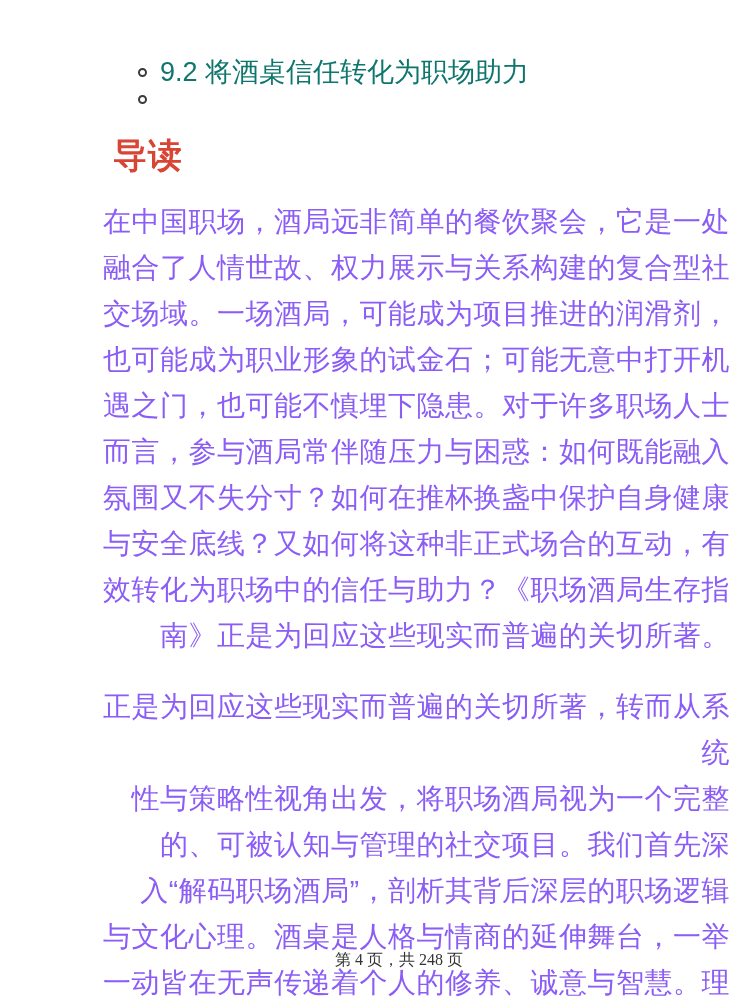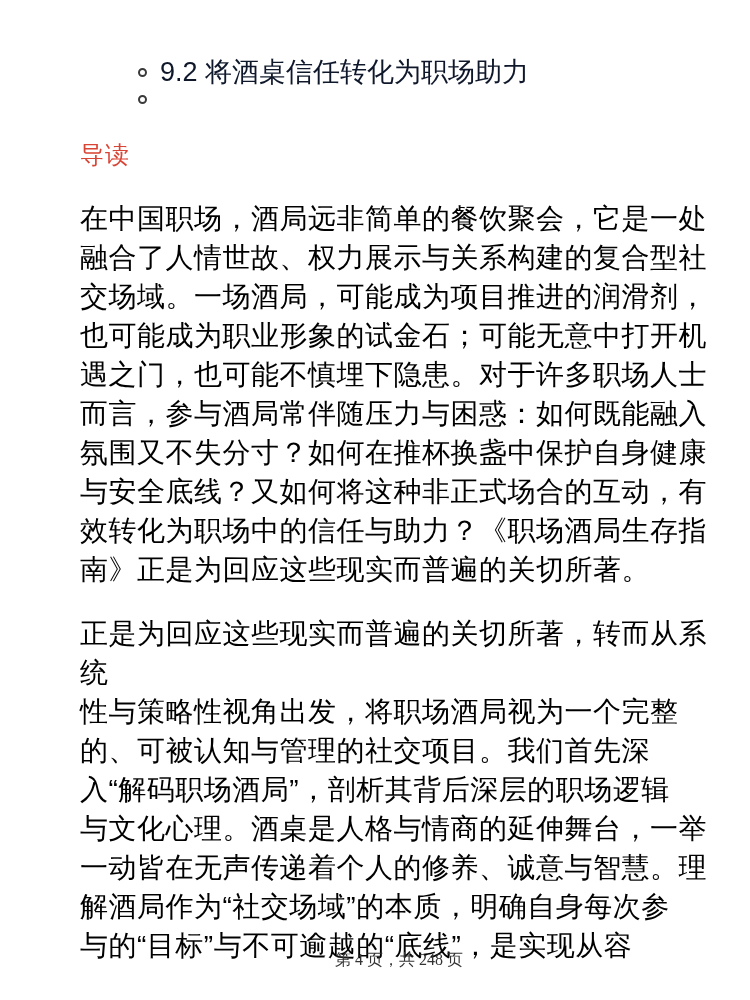--- a/index.html
+++ b/index.html
@@ -17,48 +17,50 @@
     padding: 50px 20px 0 80px;
   }
   
   .toc { list-style: none; }
   .toc-item {
     display: flex;
     align-items: center;
     padding-left: 58px;
     font-size: 27px;
     line-height: 45px;
-    color: #0f172a;
+    color: #0f766e;
   }
   .bullet {
     flex: 0 0 auto;
     width: 9px;
     height: 9px;
     border: 2px solid #3a3a3a;
     border-radius: 50%;
     margin-right: 13px;
     background: transparent;
   }
   
   .section-heading {
     margin-top: 30px;
-    font-size: 24px;
+    font-size: 34px;
     line-height: 42px;
-    font-weight: normal;
+    font-weight: bold;
     color: #d94535;
     letter-spacing: 1px;
+    margin-left: 33px;
   }
   
   .para {
     margin-top: 23px;
     font-size: 28px;
-    line-height: 39px;
-    color: #000000;
+    line-height: 46px;
+    color: #8b5cf6;
     white-space: pre-line;
     letter-spacing: 0.5px;
+    text-align: right;
   }
   .para + .para { margin-top: 25px; }
   
   .page-footer {
     position: absolute;
     left: 0;
     top: 950px;
     width: 100%;
     text-align: center;
     font-family: "Liberation Serif", "DejaVu Serif", serif;

